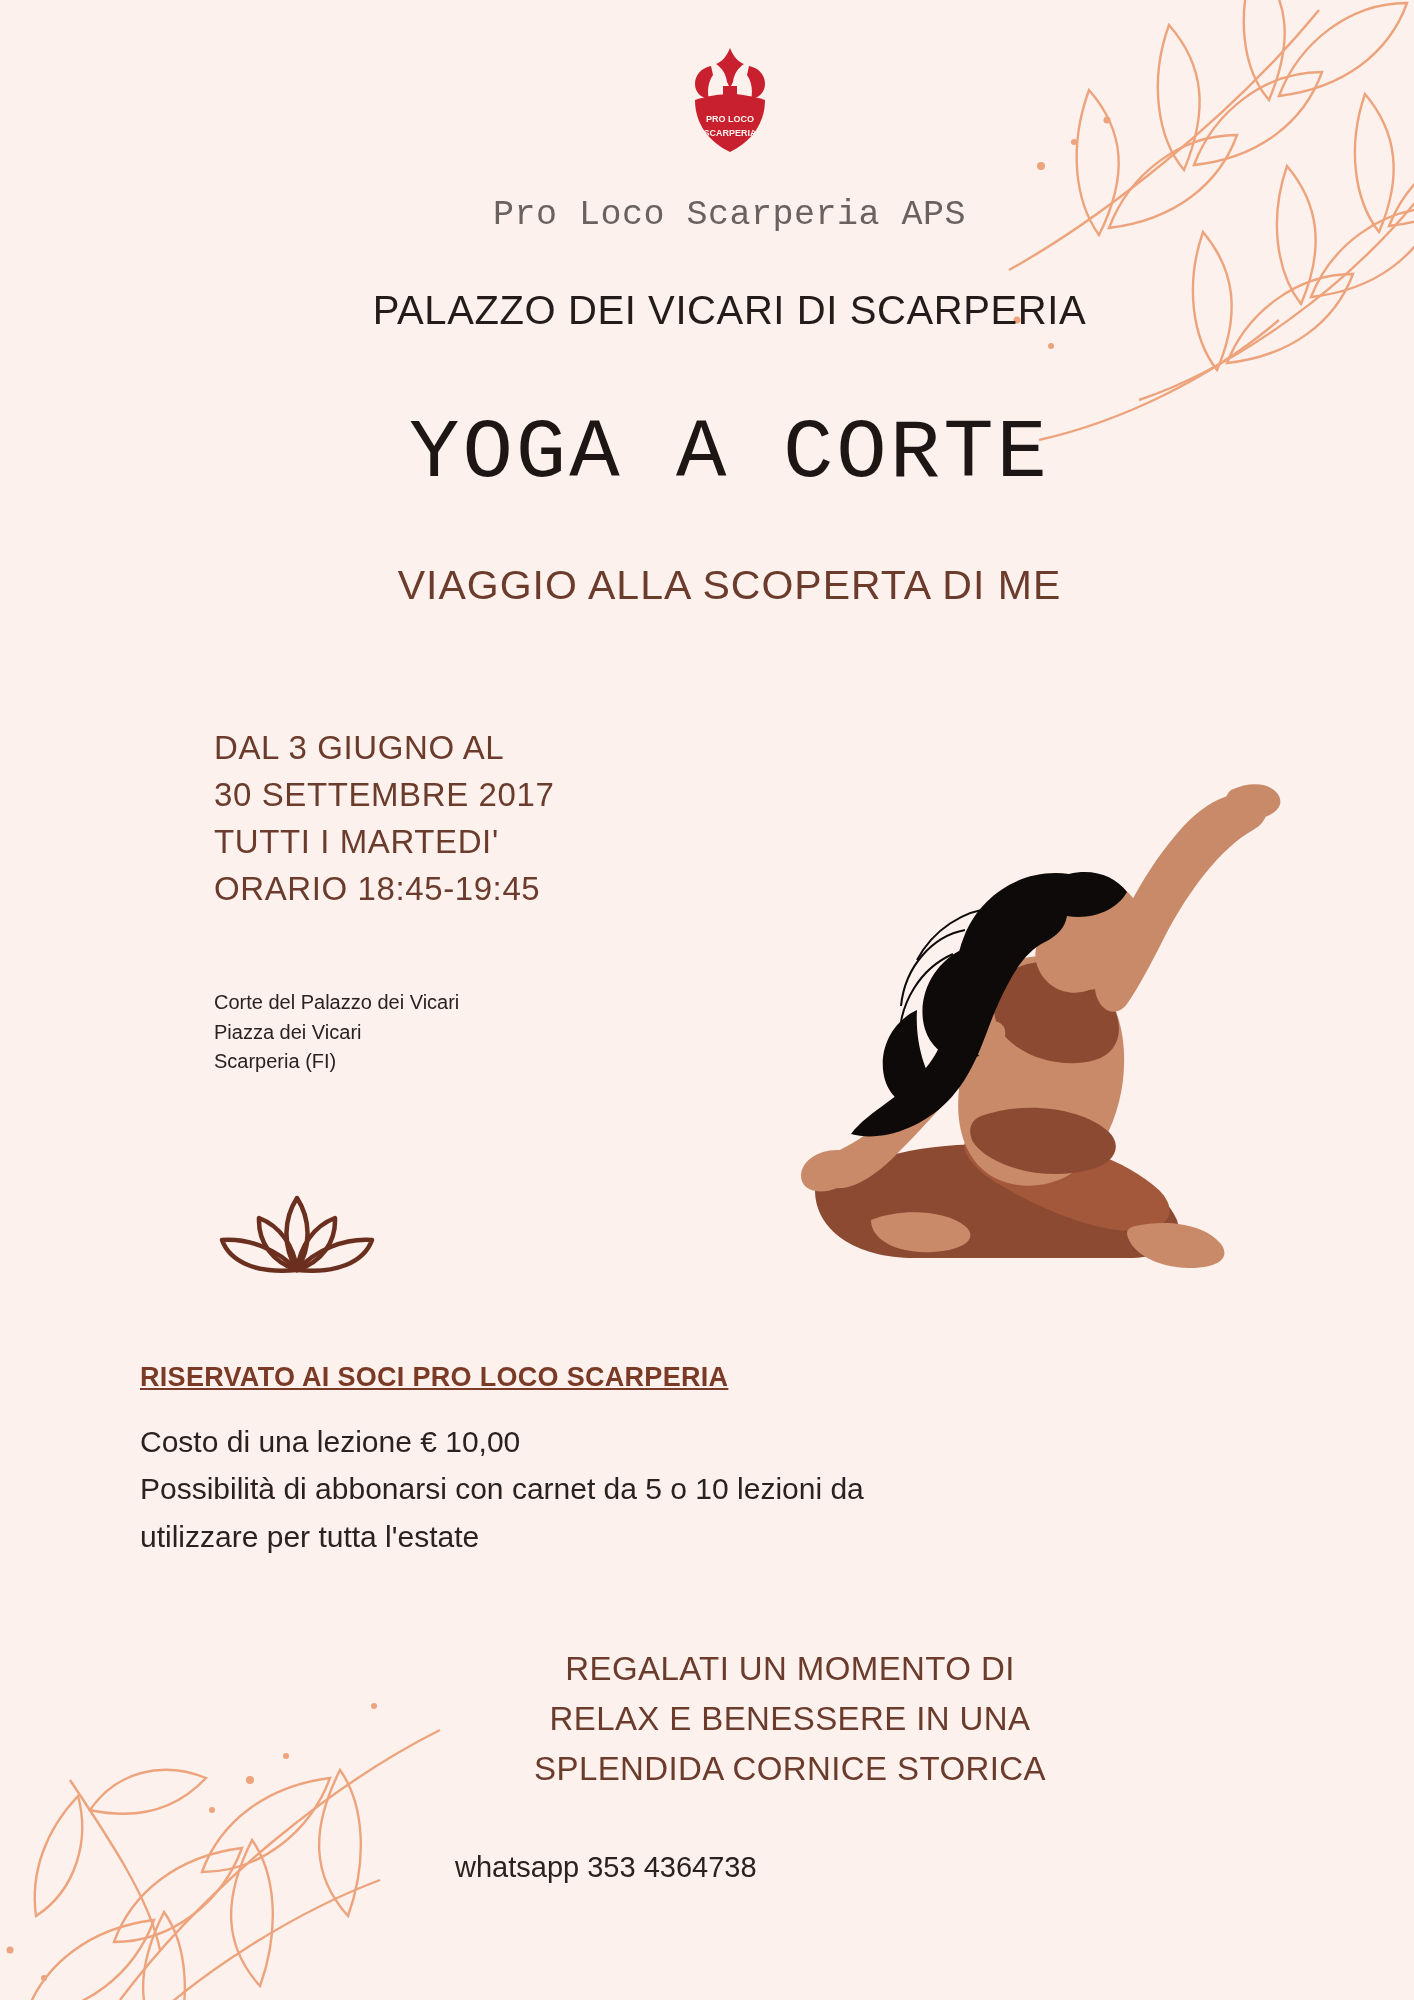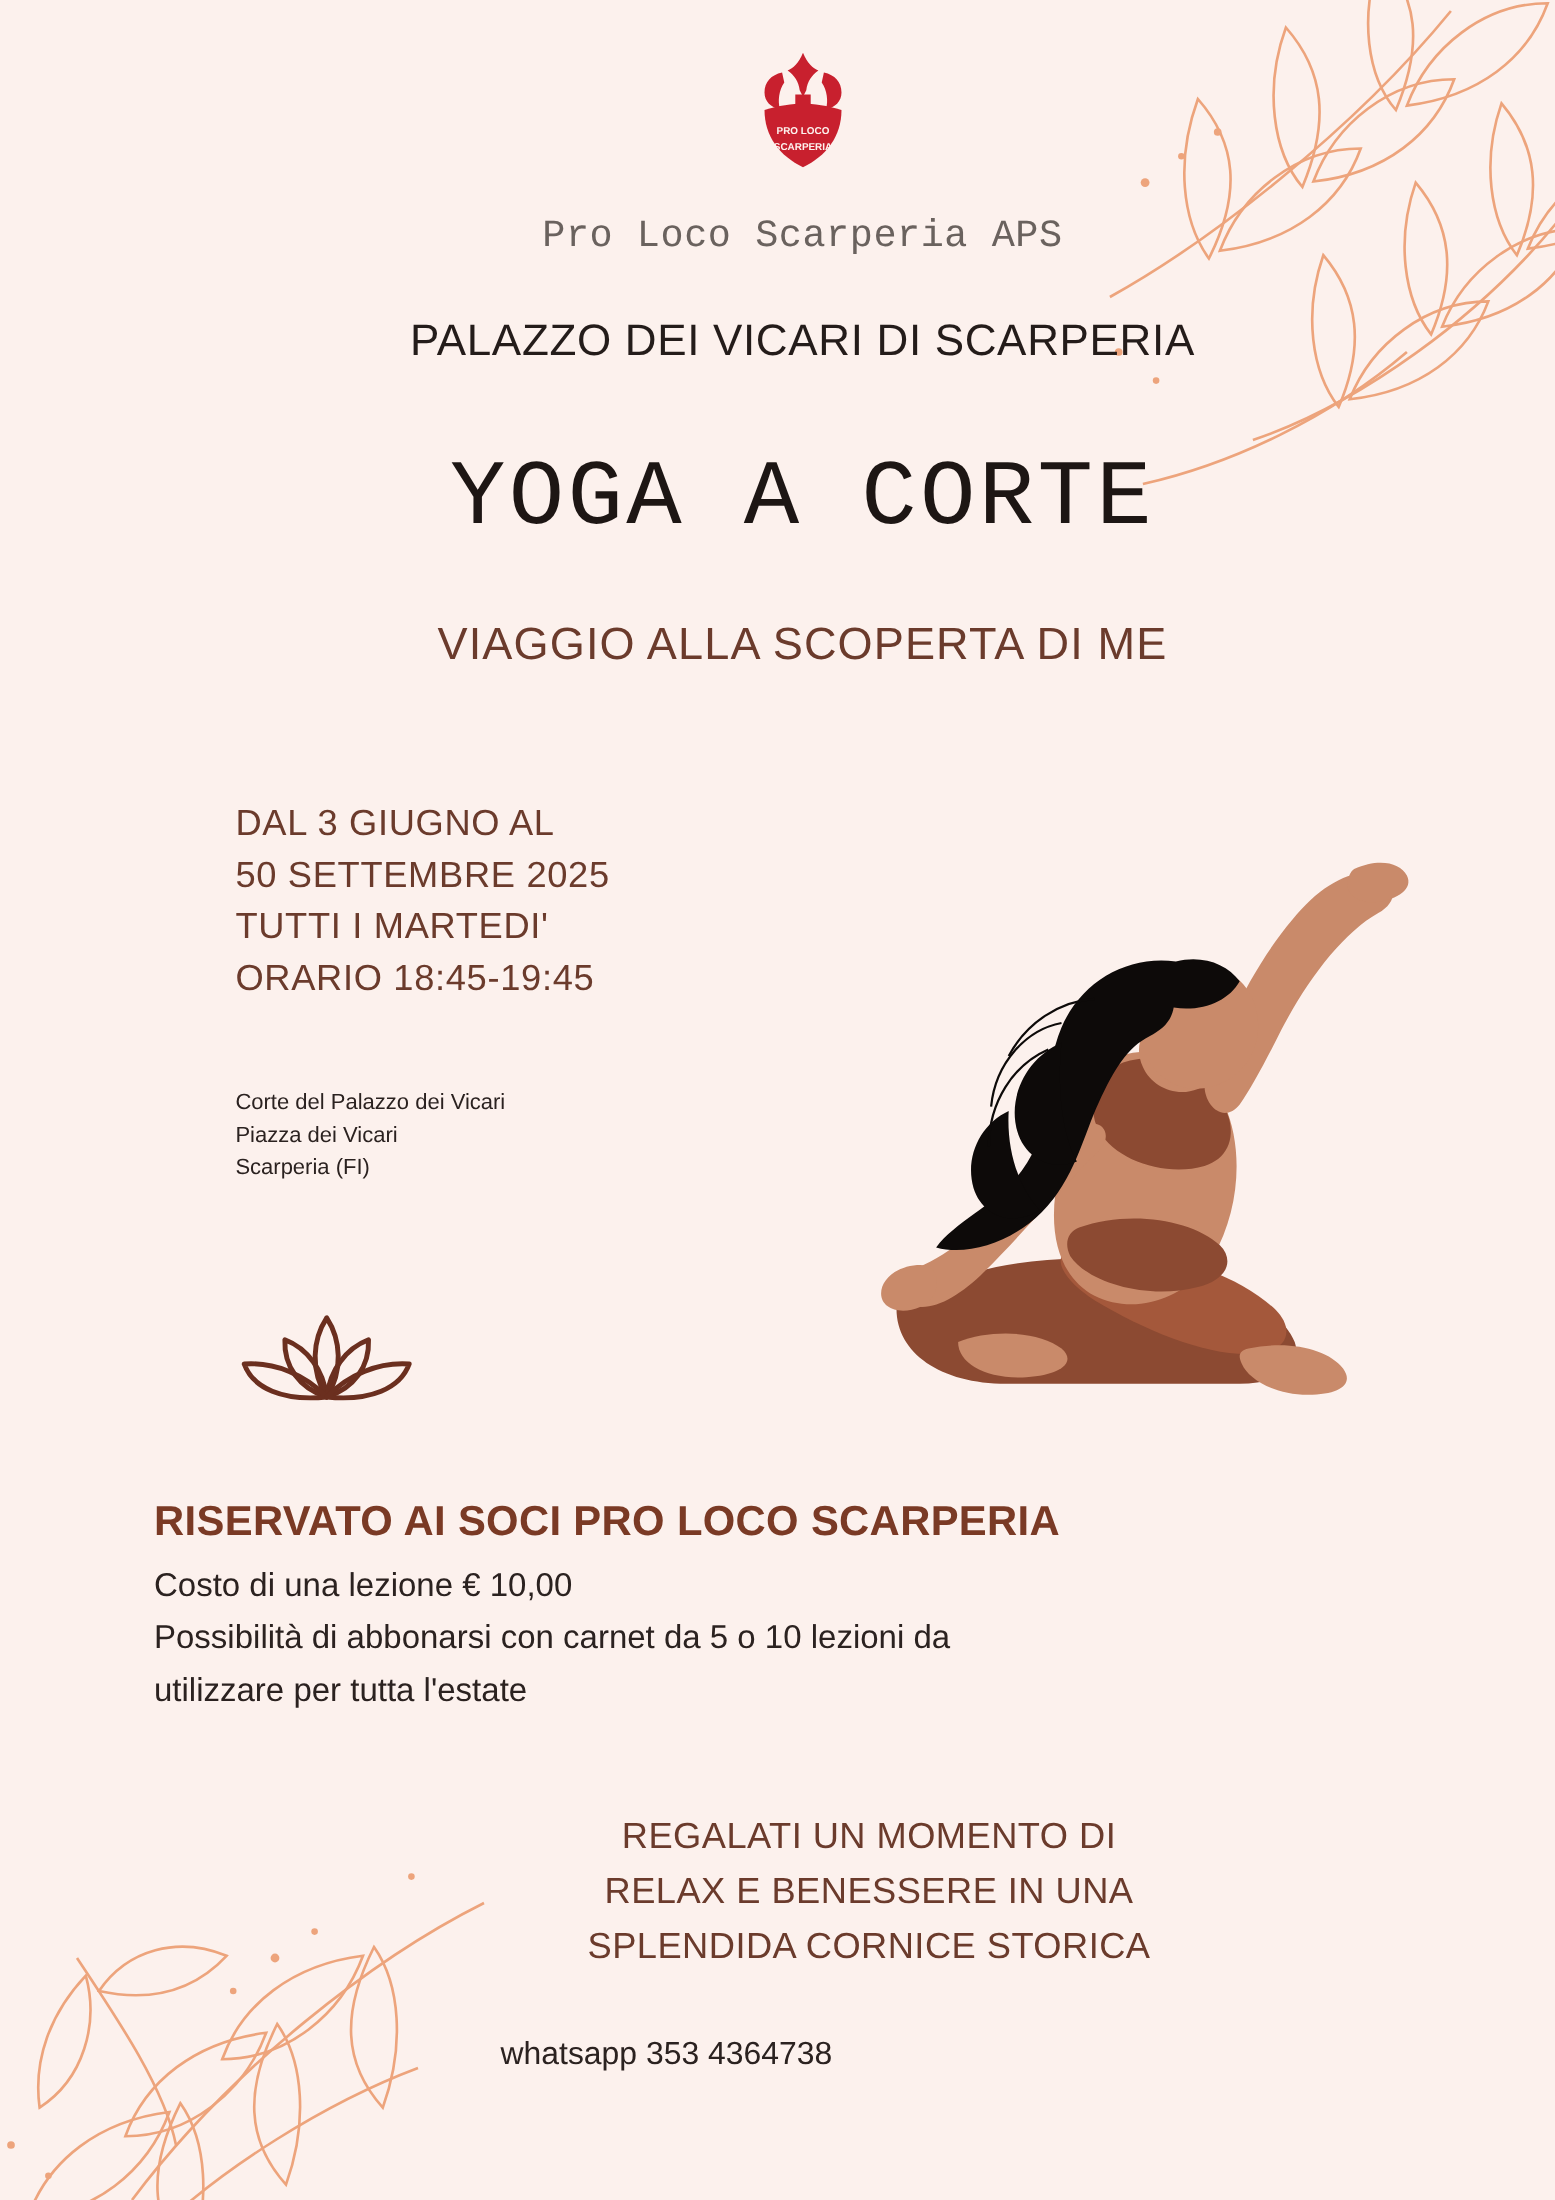--- a/index.html
+++ b/index.html
@@ -143,24 +143,25 @@
     left: 665px;
     width: 620px;
     height: 700px;
   }
 
   
   .reserved {
     position: absolute;
     top: 1362px;
     left: 140px;
-    font-size: 38px;
+    font-size: 27px;
     font-weight: bold;
     color: #7a3a25;
     letter-spacing: 0.3px;
+    text-decoration: underline;
   }
   .pricing {
     position: absolute;
     top: 1418px;
     left: 140px;
     width: 1030px;
     font-size: 30px;
     line-height: 1.58;
     color: #2b2220;
   }
@@ -266,21 +267,21 @@
     </svg>
   </div>
 
   <div class="org-name">Pro Loco Scarperia APS</div>
   <div class="venue">PALAZZO DEI VICARI DI SCARPERIA</div>
   <div class="title">YOGA A CORTE</div>
   <div class="subtitle">VIAGGIO ALLA SCOPERTA DI ME</div>
 
   <div class="dates">
     <span class="line">DAL 3 GIUGNO AL</span>
-    <span class="line">50 SETTEMBRE 2025</span>
+    <span class="line">30 SETTEMBRE 2017</span>
     <span class="line">TUTTI I MARTEDI'</span>
     <span class="line">ORARIO 18:45-19:45</span>
   </div>
 
   <div class="address">
     <span class="line">Corte del Palazzo dei Vicari</span>
     <span class="line">Piazza dei Vicari</span>
     <span class="line">Scarperia (FI)</span>
   </div>
 

